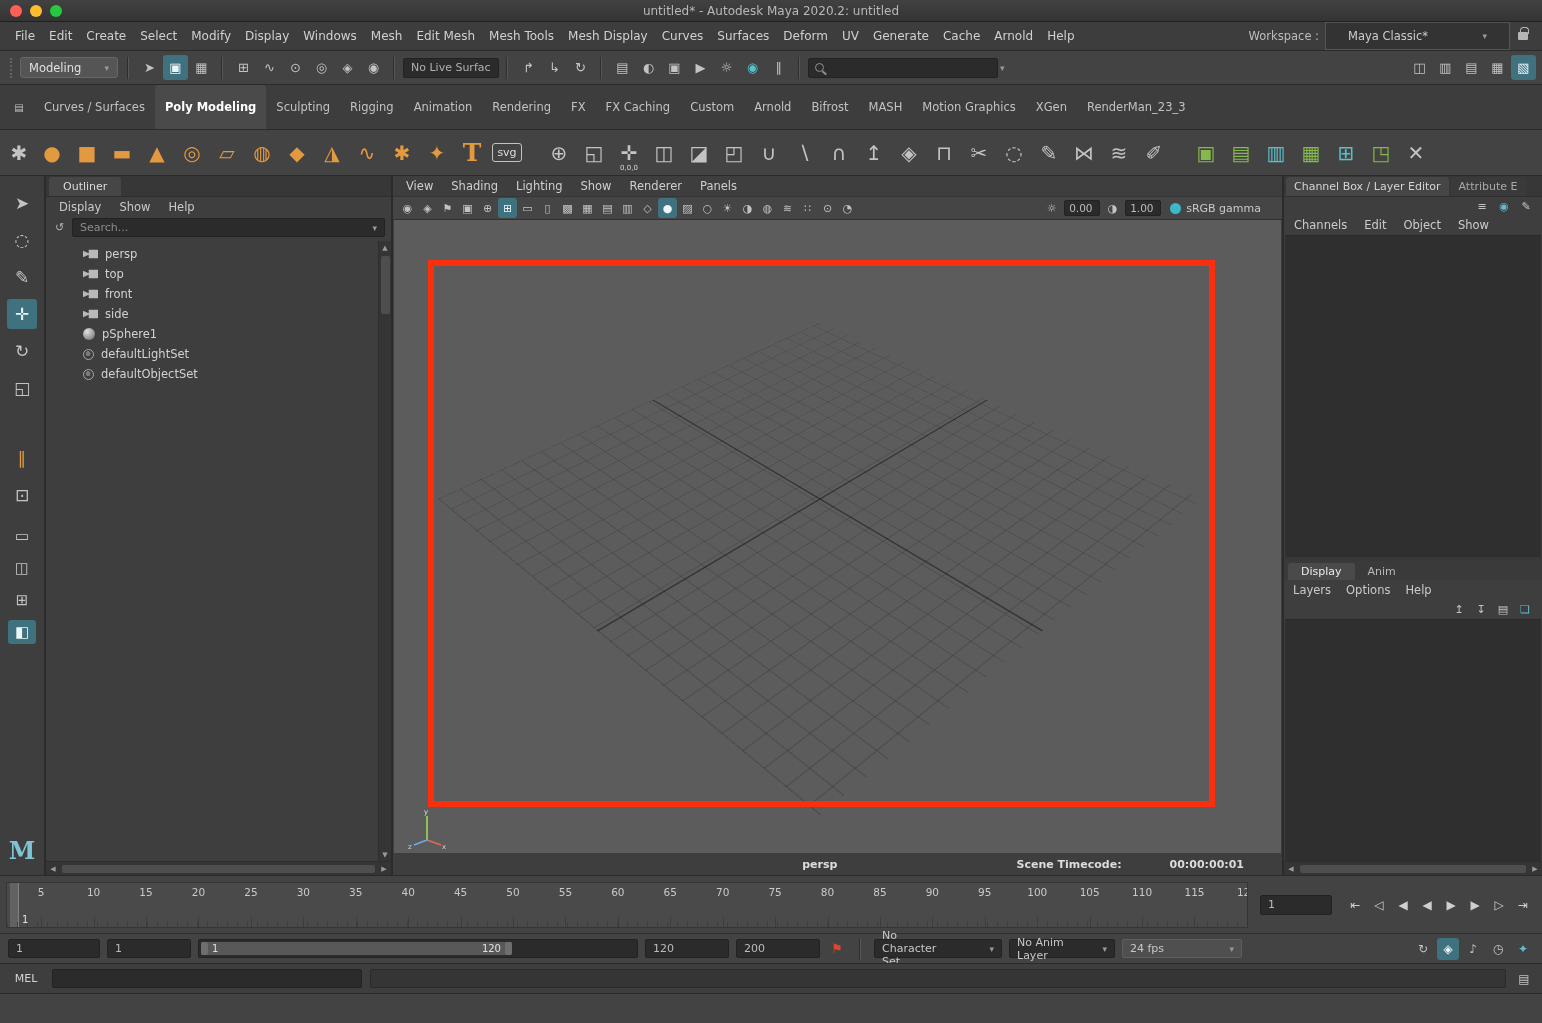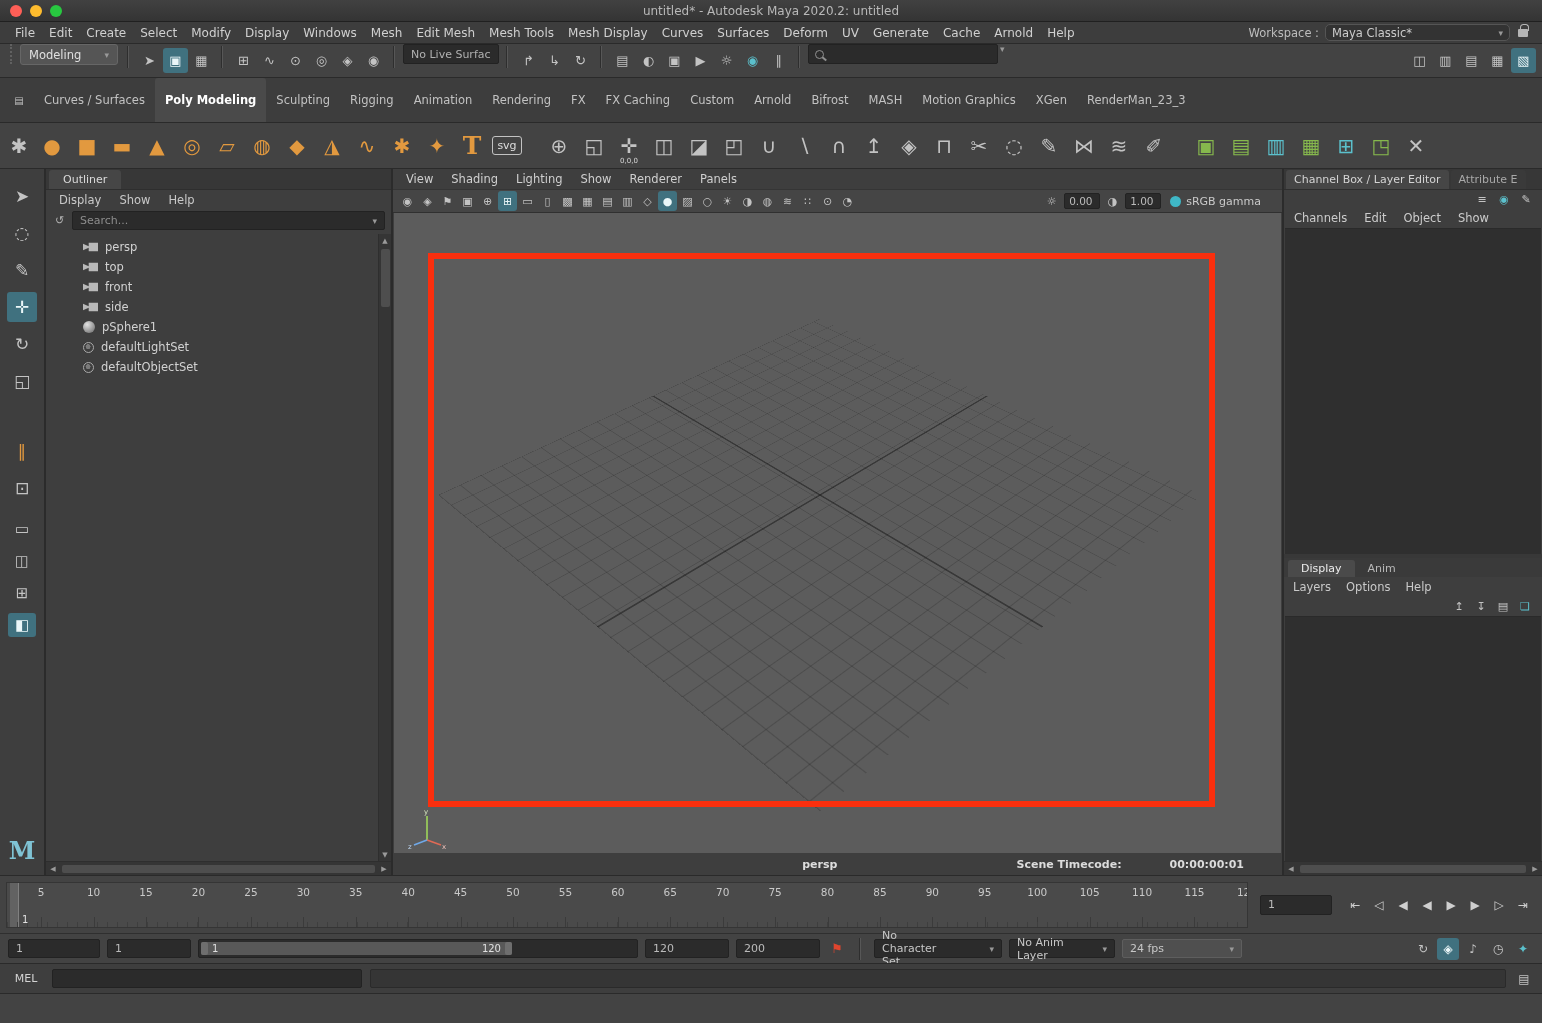--- a/index.html
+++ b/index.html
@@ -17,31 +17,31 @@
   .tl.min { background: #febc2e; }
   .tl.zoom { background: #28c840; }
   .title { position: absolute; left: 0; right: 0; text-align: center; font-size: 12px; color: #b8b8b8; }
 
   
   .menubar { flex: 0 0 22px; background: #3d3d3d; border-bottom: 1px solid #2a2a2a;
              display: flex; align-items: center; padding: 0 8px; font-size: 12px; }
   .mitems { display: flex; align-items: center; }
   .mitem { padding: 0 7px; color: #d0d0d0; white-space: nowrap; }
   .workspace { margin-left: auto; display: flex; align-items: center; gap: 6px; color: #bdbdbd; font-size: 11.5px; }
-  .wsel { width: 185px; height: 17px; background: #333; border: 1px solid #555; border-radius: 5px;
-          display: flex; align-items: center; padding: 0 6px; color: #ccc; }
+  .wsel { width: 185px; height: 28px; background: #333; border: 1px solid #555; border-radius: 0;
+          display: flex; align-items: center; padding: 0 22px; color: #ccc; }
   .chev { font-size: 9px; color: #999; }
   .wsel .chev { margin-left: auto; }
   .lock { width: 10px; height: 8px; background: #b5b5b5; border-radius: 1px; position: relative; margin: 0 6px 0 2px; }
   .lock::before { content: ""; position: absolute; left: 1.5px; top: -5px; width: 7px; height: 6px;
                   border: 1.5px solid #b5b5b5; border-bottom: none; border-radius: 3.5px 3.5px 0 0; }
 
   
   .statusline { flex: 0 0 34px; background: #434343; border-bottom: 1px solid #2a2a2a;
-                display: flex; padding: 0 6px; gap: 2px; }
+                display: flex; align-items: center; padding: 0 6px; gap: 2px; }
   .grip { width: 4px; height: 20px; border-left: 2px dotted #616161; margin: 0 4px; }
   .msel { height: 21px; width: 98px; background: #555; border: 1px solid #666; border-radius: 3px;
           display: flex; align-items: center; padding: 0 8px; font-size: 11.5px; color: #e0e0e0; margin-right: 2px; }
   .msel .chev { margin-left: auto; }
   .sep { width: 9px; height: 26px; position: relative; margin: 0 2px; flex: 0 0 9px; }
   .sep::before { content: ""; position: absolute; left: 3px; top: 2px; bottom: 2px; width: 0;
                  border-left: 1px solid #2e2e2e; border-right: 1px solid #575757; }
   .igroup { display: flex; align-items: center; gap: 1px; }
   .ib { display: inline-flex; align-items: center; justify-content: center; color: #c3c3c3;
         position: relative; border-radius: 3px; flex: 0 0 auto; }

